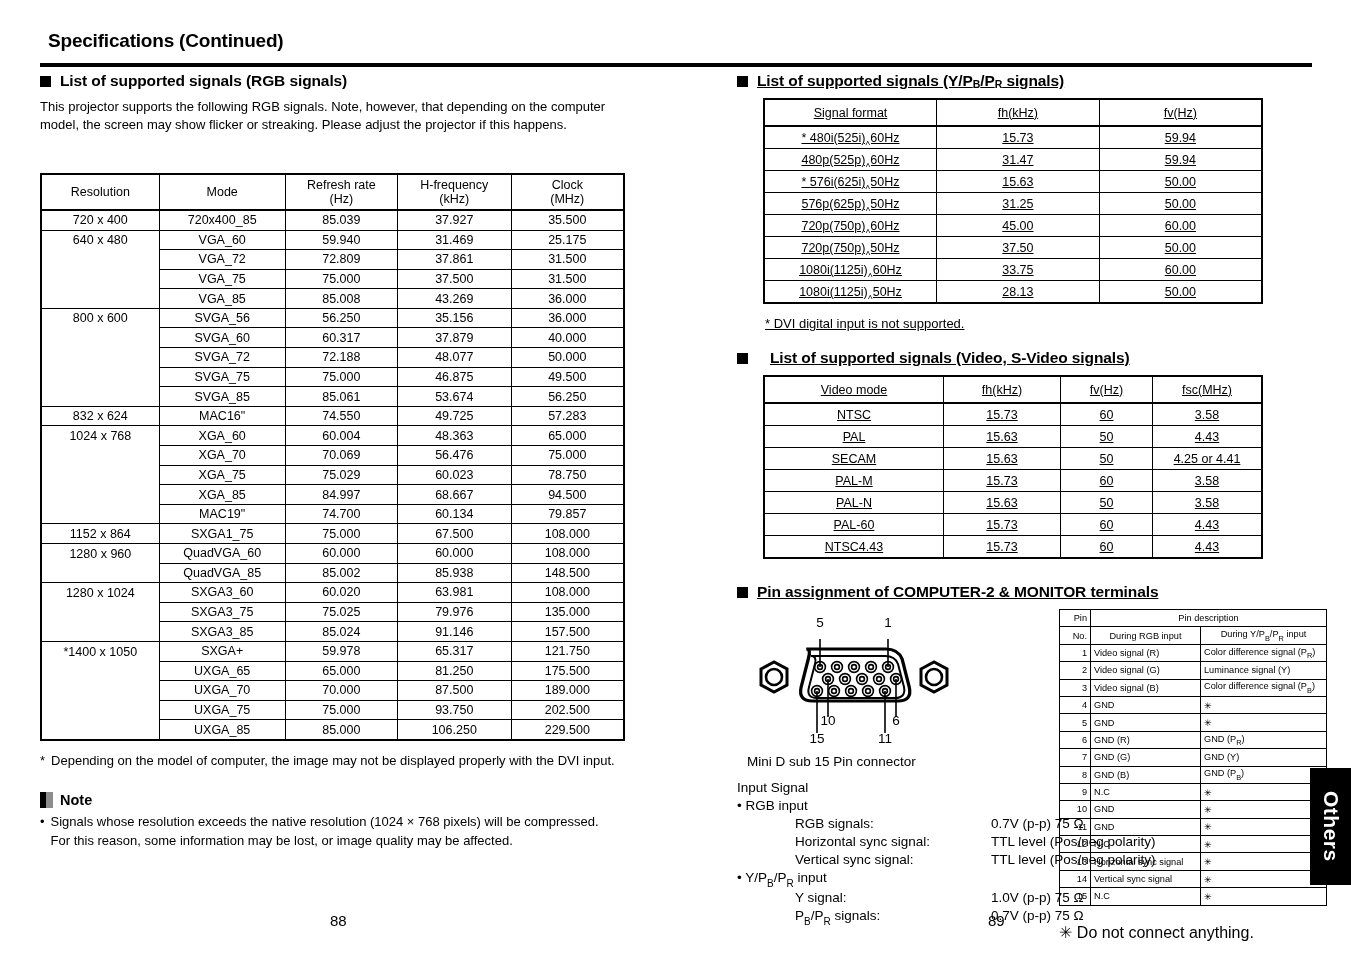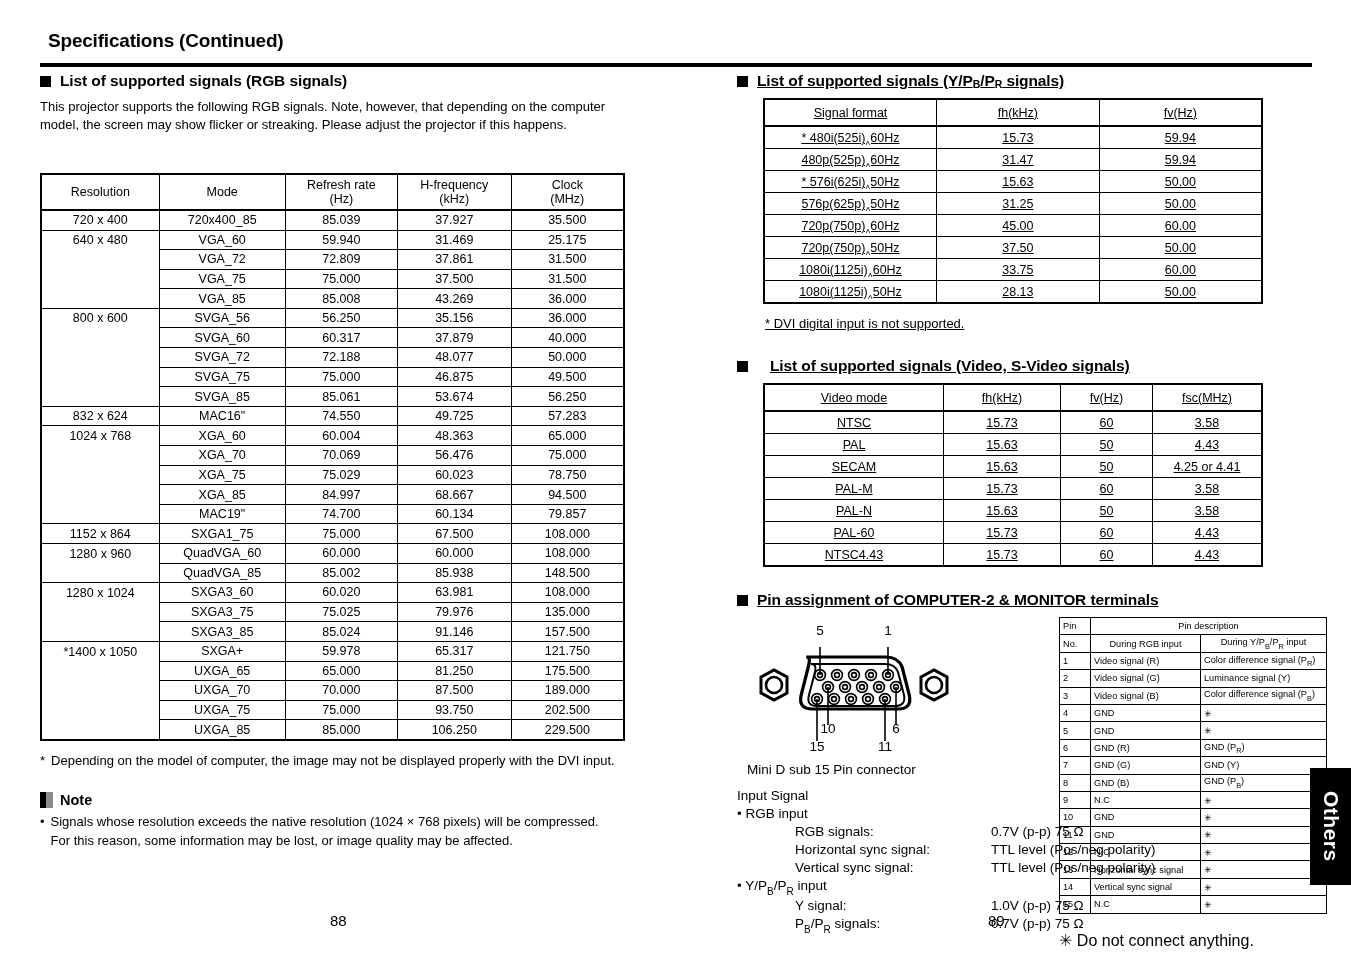--- a/index.html
+++ b/index.html
@@ -110,21 +110,21 @@
 
   
   #pin-table {
     position:absolute; left:322px; top:-2px; width:268px;
     border:1.6px solid #000;
   }
   #pin-table td {
     border:1px solid #000; font-size:9.2px; padding:1px 3px;
     height:14.4px; font-weight:normal;
   }
-  #pin-table .pno { width:24px; text-align:left; }
+  #pin-table .pno { width:24px; text-align:right; }
   #pin-table .c1  { width:103px; text-align:left; }
   #pin-table .c2  { text-align:left; }
   #pin-table .hd  { text-align:center; }
   #pin-table sub { font-size:7.4px; position:relative; top:1px; }
   .pin-foot { position:absolute; left:322px; top:312px; font-size:16px; }
 
   
   .side-tab {
     position:absolute; right:0px; top:768px; width:41px; height:117px;
     background:#000; color:#fff;
@@ -443,21 +443,21 @@
           <tr>
             <td class="c-fmt">1080i(1125i)‸50Hz</td>
             <td class="c-v">28.13</td>
             <td class="c-v">50.00</td>
           </tr>
         </tbody>
     </table>
 
     <div class="dvi-note">*  DVI digital input is not supported.</div>
 
-    <div class="sec-head" style="margin-top:26px;gap:22px;">
+    <div class="sec-head" style="margin-top:18px;gap:22px;">
       <span class="sq"></span>
       <span>List of supported signals (Video, S-Video signals)</span>
     </div>
 
     <table class="tbl" id="video-table">
       <thead>
         <tr>
           <td class="c-mode2">Video mode</td>
           <td class="c-v2">fh(kHz)</td>
           <td class="c-v3">fv(Hz)</td>

